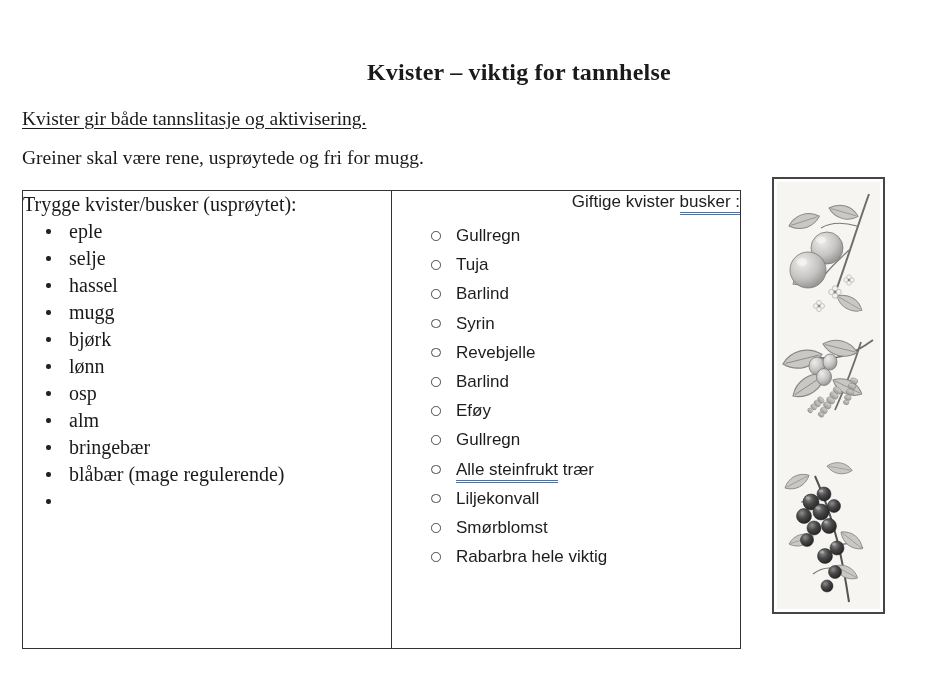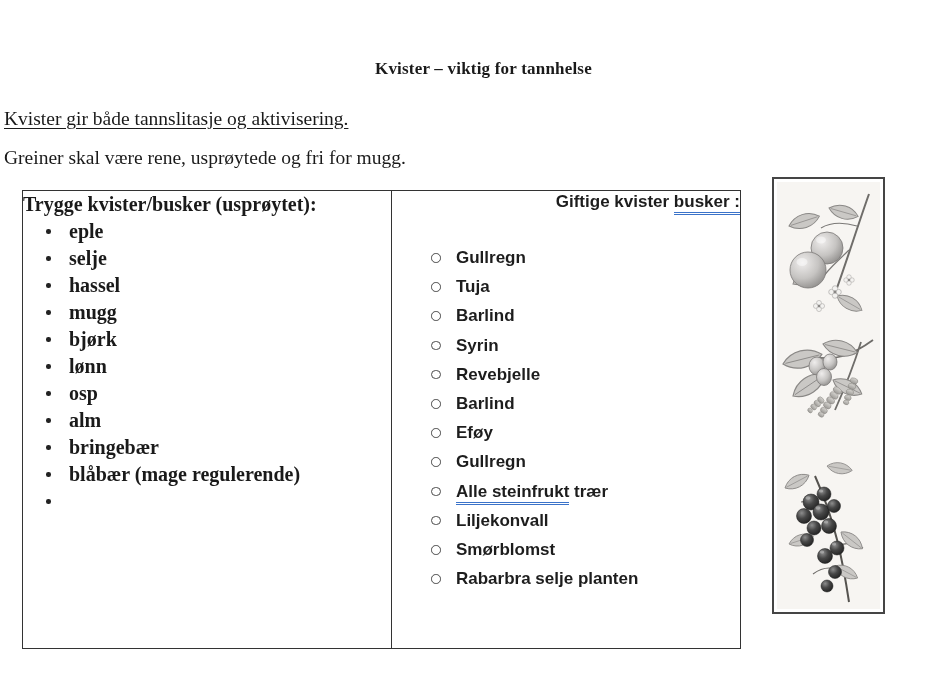--- a/index.html
+++ b/index.html
@@ -1,49 +1,49 @@
 <!DOCTYPE html>
 <html><head>
 <meta charset="utf-8">
 <style>
   html,body{margin:0;padding:0;}
   body{
     width:940px;height:686px;position:relative;background:#ffffff;overflow:hidden;
     font-family:"Liberation Serif", serif;color:#1a1a1a;
   }
   .title{
-    position:absolute;top:59px;left:375px;margin:0;
-    font-size:17px;font-weight:bold;letter-spacing:.2px;white-space:nowrap;
-  }
-  .intro{position:absolute;left:4px;margin:0;font-size:19.5px;white-space:nowrap;}
+    position:absolute;top:59px;left:367px;margin:0;
+    font-size:24px;font-weight:bold;letter-spacing:.2px;white-space:nowrap;
+  }
+  .intro{position:absolute;left:22px;margin:0;font-size:19.5px;white-space:nowrap;}
   .intro-1{top:108px;text-decoration:underline;text-underline-offset:3px;}
   .intro-2{top:147px;}
 
   table.twig-table{
     position:absolute;left:22px;top:190px;width:716px;height:459px;
-    border-collapse:collapse;table-layout:fixed;font-weight:bold;
+    border-collapse:collapse;table-layout:fixed;
   }
   table.twig-table td{
     border:1.5px solid #333333;vertical-align:top;padding:0;
   }
   td.cell-safe{width:368px;padding:6px 8px 0 12px;}
   td.cell-toxic{width:348px;padding:6px 4px 0 14px;font-family:"Liberation Sans", sans-serif;}
 
   .safe-header{font-size:20px;line-height:26px;}
   ul.safe-list{list-style:none;margin:1px 0 0 0;padding:0 0 0 46px;}
   ul.safe-list li{
     position:relative;font-size:20px;line-height:27px;min-height:27px;white-space:nowrap;
   }
   ul.safe-list li::before{
     content:"";position:absolute;left:-23px;top:11px;width:4.5px;height:4.5px;
     background:#222;border-radius:50%;
   }
 
   .toxic-header{font-size:17px;line-height:22px;color:#1d1d1d;text-align:right;}
-  ul.toxic-list{list-style:none;margin:30px 0 0 0;padding:0 0 0 64px;}
+  ul.toxic-list{list-style:none;margin:8px 0 0 0;padding:0 0 0 64px;}
   ul.toxic-list li{
     position:relative;font-size:17px;line-height:29.2px;min-height:29.2px;
     color:#1d1d1d;white-space:nowrap;
   }
   ul.toxic-list li::before{
     content:"";position:absolute;left:-25px;top:10px;width:7.5px;height:7.5px;
     border:1.4px solid #4a4a4a;border-radius:50%;background:transparent;
   }
   .gram{border-bottom:3px double #3b73c9;padding-bottom:1px;}
 
@@ -87,21 +87,21 @@
         <li>Tuja</li>
         <li>Barlind</li>
         <li>Syrin</li>
         <li>Revebjelle</li>
         <li>Barlind</li>
         <li>Eføy</li>
         <li>Gullregn</li>
         <li><span class="gram">Alle steinfrukt</span><span> trær</span></li>
         <li>Liljekonvall</li>
         <li>Smørblomst</li>
-        <li>Rabarbra selje planten</li>
+        <li>Rabarbra hele viktig</li>
       </ul>
     </td>
   </tr>
 </tbody>
   </table>
 
 <div class="illu-frame">
   <div class="illu-inner">
     <svg width="103" height="427" viewBox="0 0 103 427" xmlns="http://www.w3.org/2000/svg">
       <defs>

